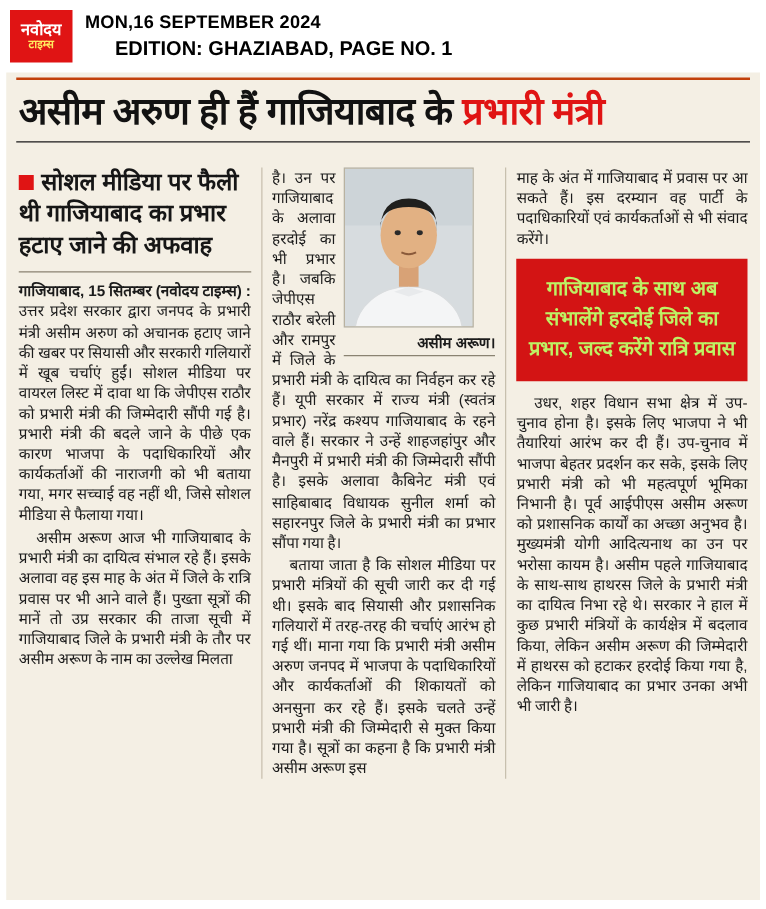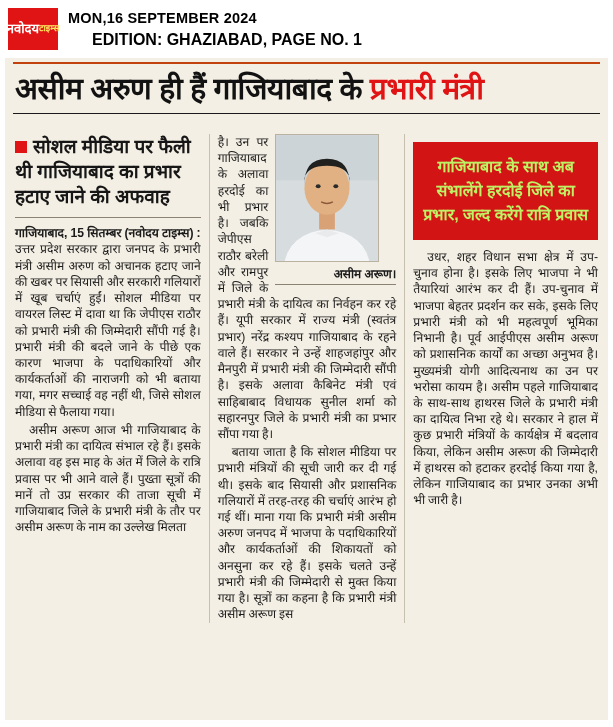--- a/index.html
+++ b/index.html
@@ -22,21 +22,21 @@
     gap: 10px;
     padding: 8px 6px 6px 8px;
     background: #ffffff;
   }
   .logo {
     width: 50px;
     height: 42px;
     background: #e01414;
     color: #ffffff;
     display: flex;
-    flex-direction: row;
+    flex-direction: column;
     align-items: center;
     justify-content: center;
     line-height: 1.05;
     font-weight: bold;
     flex: 0 0 auto;
   }
   .logo .l1 { font-size: 13px; }
   .logo .l2 { font-size: 9px; color: #ffe95e; }
   .masthead-text { color: #000; }
   .masthead-text .date-line { font-size: 14.5px; font-weight: bold; letter-spacing: .2px; }
@@ -191,19 +191,20 @@
               <path d="M40 100 L52 96 L64 100 L52 104 Z" fill="#e8eaec"></path>
             </svg>
           </div>
           <figcaption>असीम अरूण।</figcaption>
         </figure>
         <p class="body">है। उन पर गाजियाबाद के अलावा हरदोई का भी प्रभार है। जबकि जेपीएस राठौर बरेली और रामपुर में जिले के प्रभारी मंत्री के दायित्व का निर्वहन कर रहे हैं। यूपी सरकार में राज्य मंत्री (स्वतंत्र प्रभार) नरेंद्र कश्यप गाजियाबाद के रहने वाले हैं। सरकार ने उन्हें शाहजहांपुर और मैनपुरी में प्रभारी मंत्री की जिम्मेदारी सौंपी है। इसके अलावा कैबिनेट मंत्री एवं साहिबाबाद विधायक सुनील शर्मा को सहारनपुर जिले के प्रभारी मंत्री का प्रभार सौंपा गया है।</p>
         <p class="body indent">बताया जाता है कि सोशल मीडिया पर प्रभारी मंत्रियों की सूची जारी कर दी गई थी। इसके बाद सियासी और प्रशासनिक गलियारों में तरह-तरह की चर्चाएं आरंभ हो गई थीं। माना गया कि प्रभारी मंत्री असीम अरुण जनपद में भाजपा के पदाधिकारियों और कार्यकर्ताओं की शिकायतों को अनसुना कर रहे हैं। इसके चलते उन्हें प्रभारी मंत्री की जिम्मेदारी से मुक्त किया गया है। सूत्रों का कहना है कि प्रभारी मंत्री असीम अरूण इस</p>
       </div>
 
       <div class="col">
+        <p class="body">माह के अंत में गाजियाबाद में प्रवास पर आ सकते हैं। इस दरम्यान वह पार्टी के पदाधिकारियों एवं कार्यकर्ताओं से भी संवाद करेंगे।</p>
         <div class="pullquote">गाजियाबाद के साथ अब संभालेंगे हरदोई जिले का प्रभार, जल्द करेंगे रात्रि प्रवास</div>
         <p class="body indent">उधर, शहर विधान सभा क्षेत्र में उप-चुनाव होना है। इसके लिए भाजपा ने भी तैयारियां आरंभ कर दी हैं। उप-चुनाव में भाजपा बेहतर प्रदर्शन कर सके, इसके लिए प्रभारी मंत्री को भी महत्वपूर्ण भूमिका निभानी है। पूर्व आईपीएस असीम अरूण को प्रशासनिक कार्यों का अच्छा अनुभव है। मुख्यमंत्री योगी आदित्यनाथ का उन पर भरोसा कायम है। असीम पहले गाजियाबाद के साथ-साथ हाथरस जिले के प्रभारी मंत्री का दायित्व निभा रहे थे। सरकार ने हाल में कुछ प्रभारी मंत्रियों के कार्यक्षेत्र में बदलाव किया, लेकिन असीम अरूण की जिम्मेदारी में हाथरस को हटाकर हरदोई किया गया है, लेकिन गाजियाबाद का प्रभार उनका अभी भी जारी है।</p>
       </div>
 
     </div>
   </main>
 </div>
 
 </body></html>

